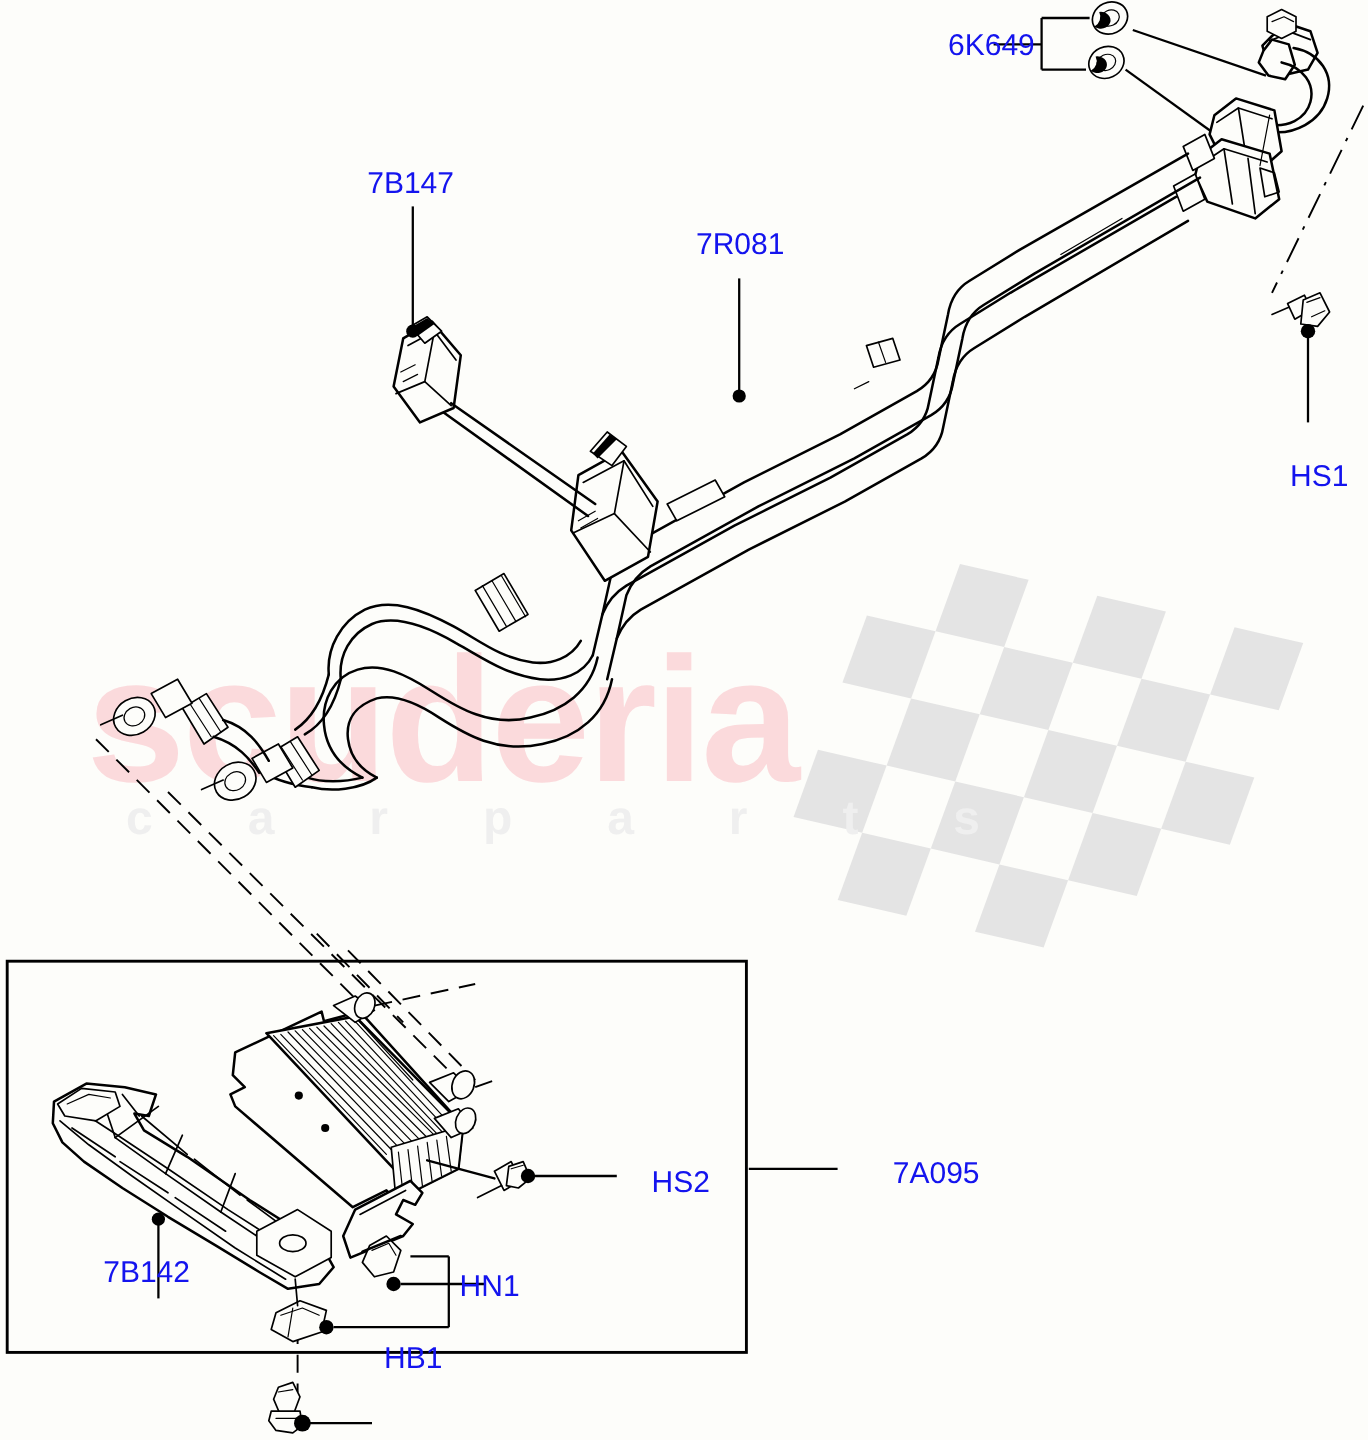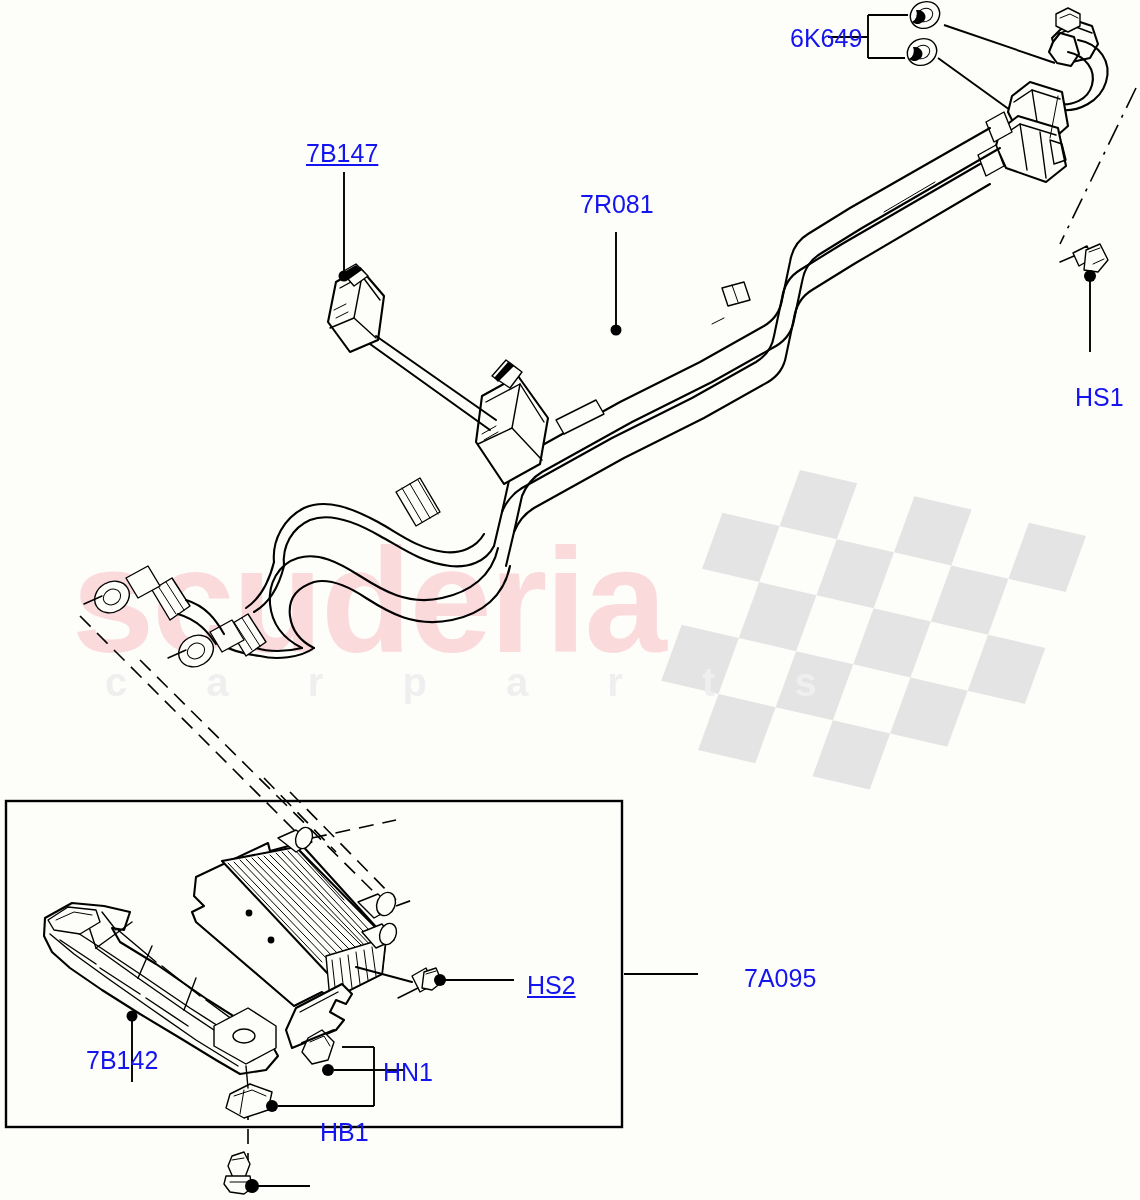--- a/index.html
+++ b/index.html
@@ -422,23 +422,23 @@
 
       <path class="lead" d="M624,974 H698"></path>
 
       <path class="lead" d="M132,1082 V1018"></path>
       <circle cx="132" cy="1016" r="5.5" class="blk"></circle>
     </g>
   </svg>
 
   <div id="label-layer">
     <div class="lbl" style="left:758px;  top:26px;margin-left:32px;">6K649</div>
-    <div class="lbl" style="left:306px;  top:141px;text-decoration:underline;">7B147</div>
+    <div class="lbl" style="left:306px;  top:141px;">7B147</div>
     <div class="lbl" style="left:580px;  top:192px;">7R081</div>
     <div class="lbl" style="left:1075px; top:365px;margin-top:20px;">HS1</div>
-    <div class="lbl" style="left:527px;  top:973px;text-decoration:underline;">HS2</div>
+    <div class="lbl" style="left:543px;  top:973px;">HS2</div>
     <div class="lbl" style="left:744px;  top:966px;">7A095</div>
     <div class="lbl" style="left:383px;  top:1060px;">HN1</div>
     <div class="lbl" style="left:86px;   top:1048px;">7B142</div>
     <div class="lbl" style="left:320px;  top:1120px;">HB1</div>
   </div>
 
 </div>
 
 </body></html>

